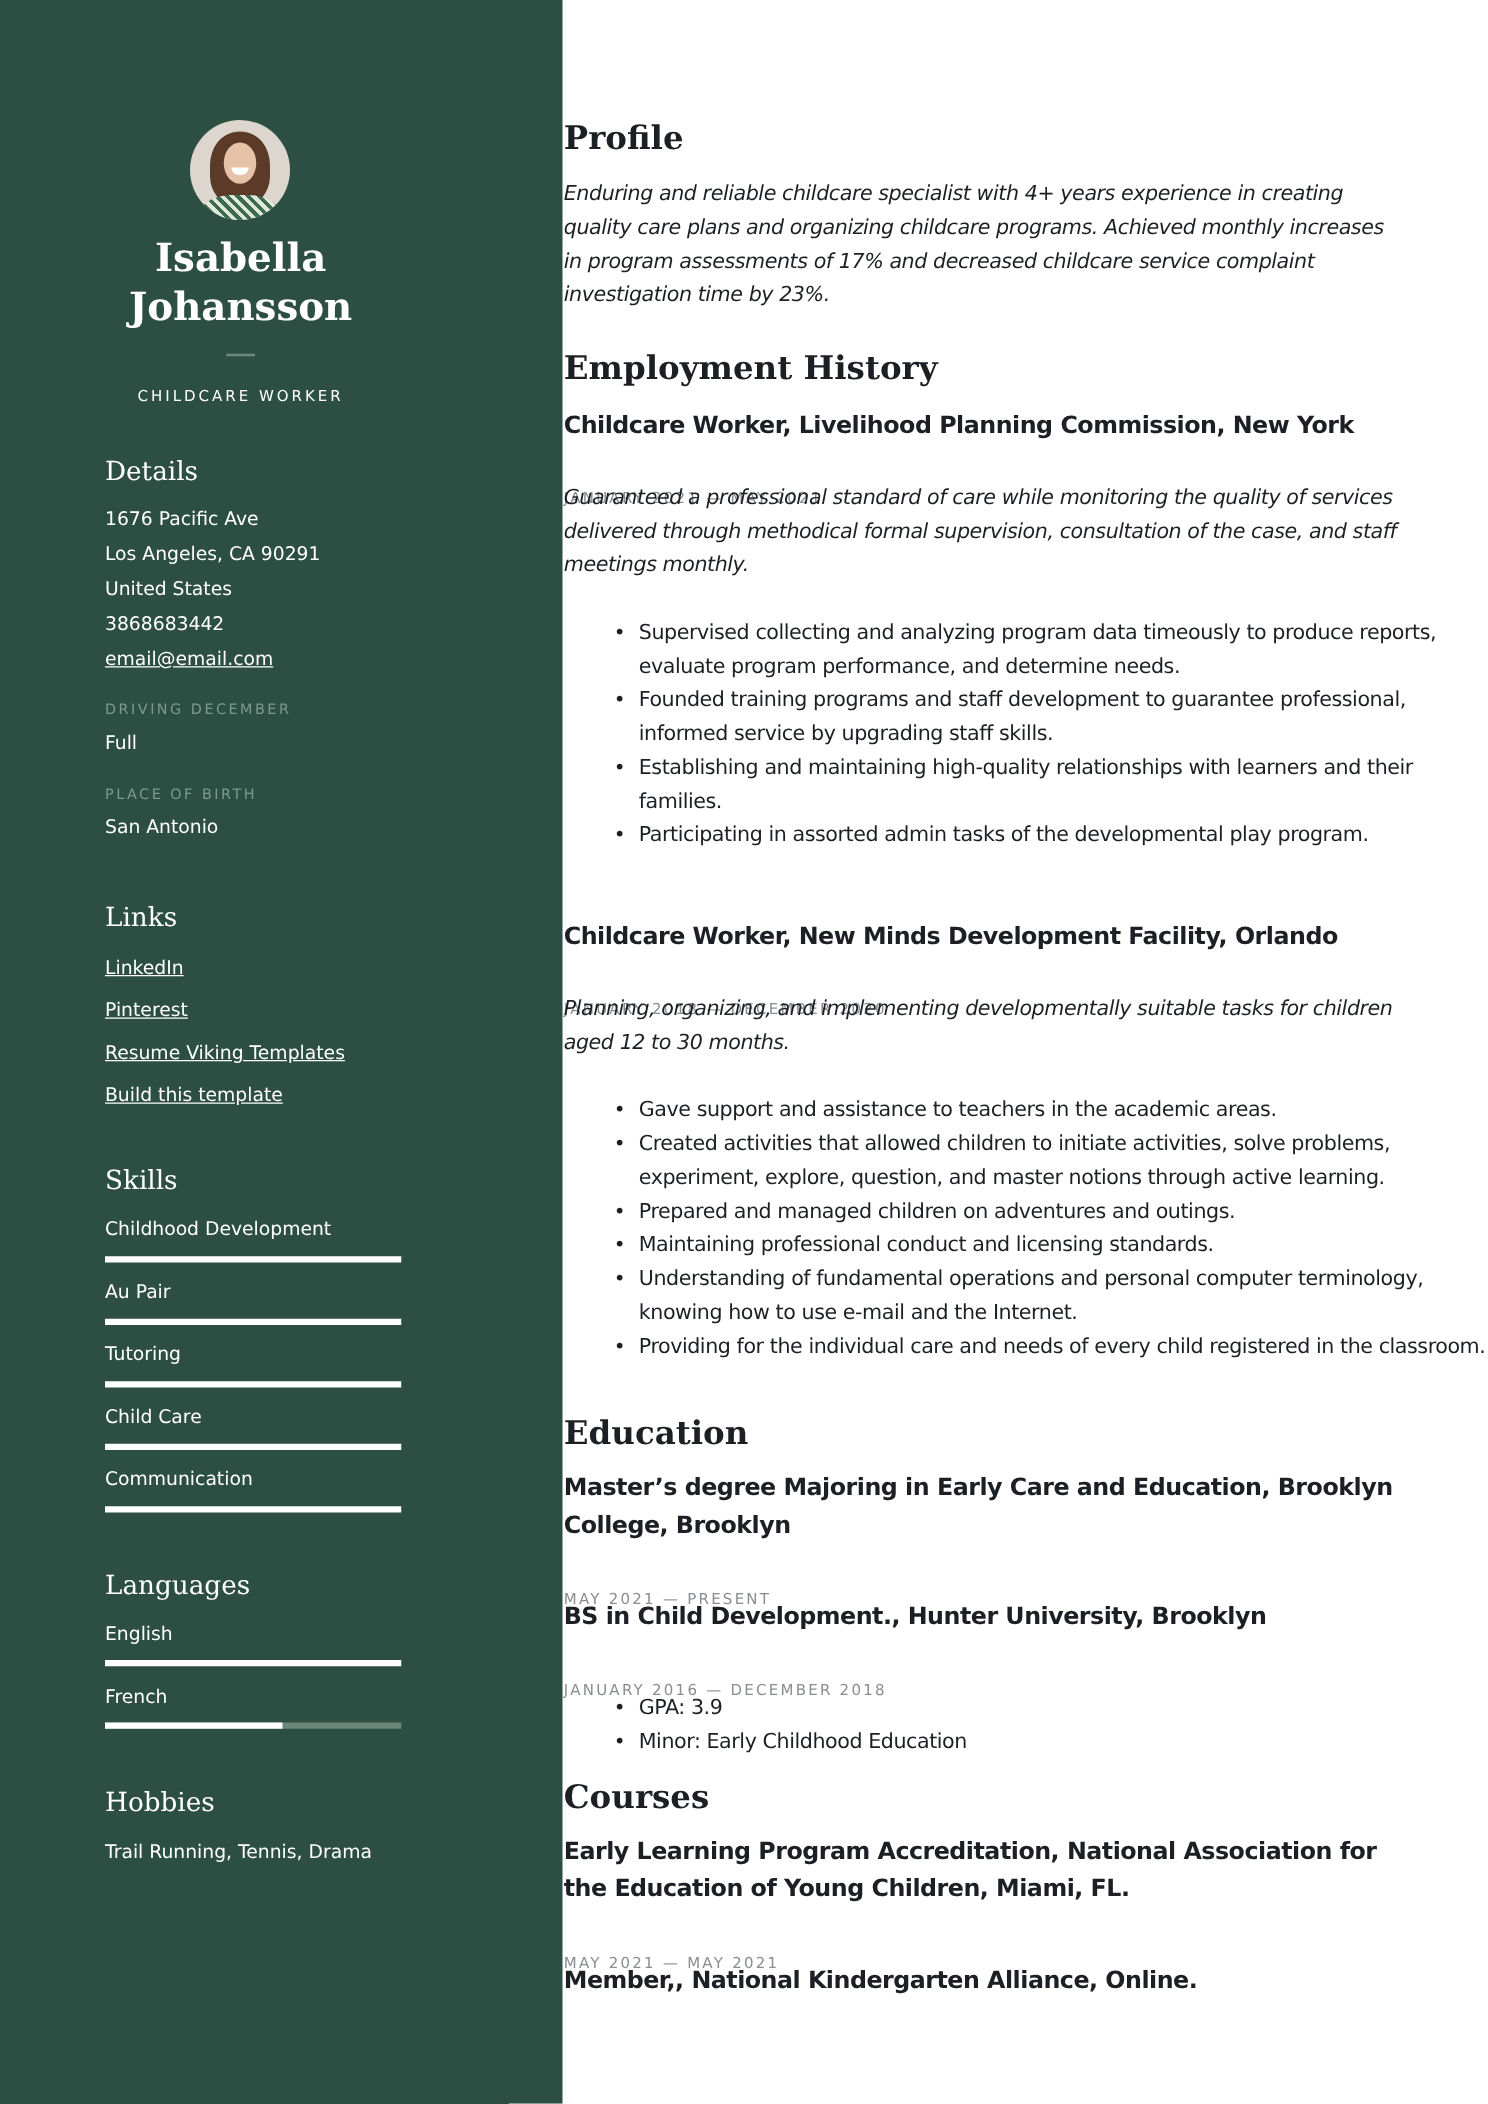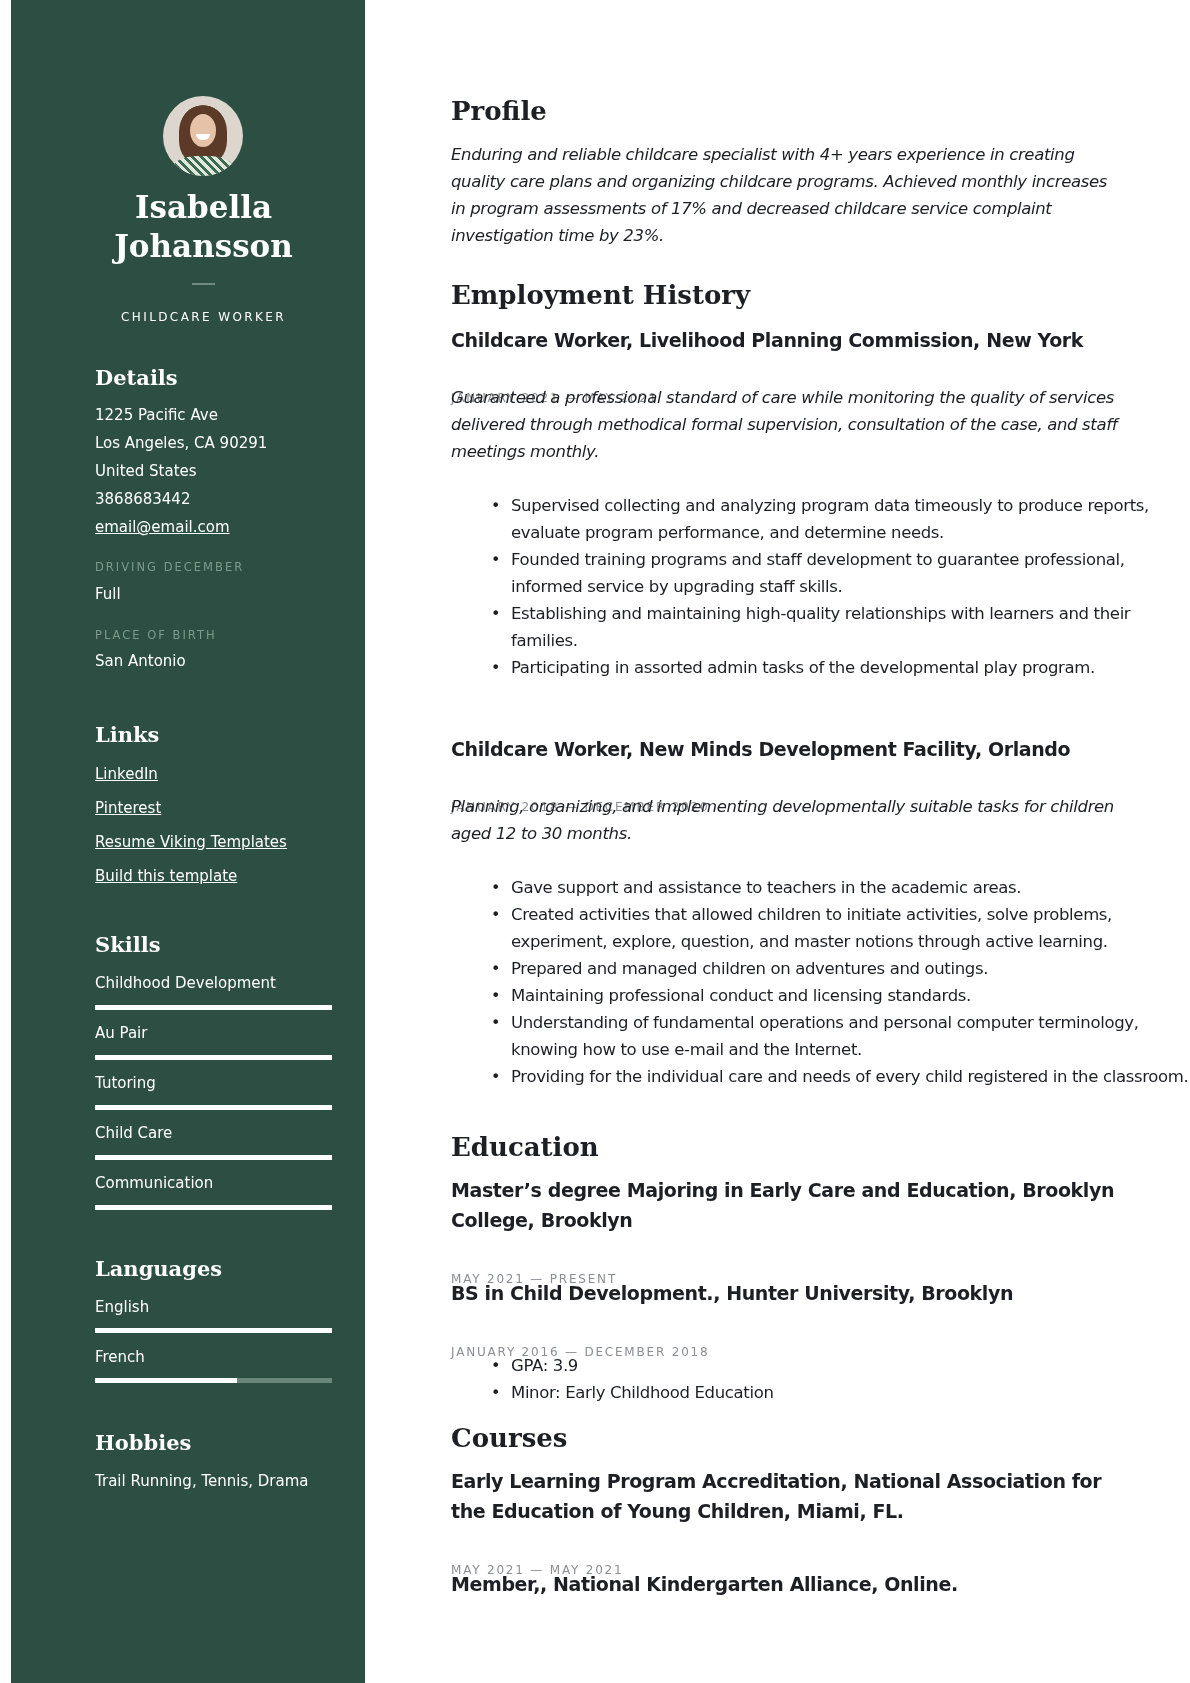--- a/index.html
+++ b/index.html
@@ -1,32 +1,32 @@
 <!DOCTYPE html>
 <html><head>
   <meta charset="utf-8">
   <style>
     html, body { margin: 0; padding: 0; }
     body { width: 1190px; height: 1683px; overflow: hidden; background: #ffffff; position: relative; font-family: "DejaVu Sans", sans-serif; }
-    .sidebar { position: absolute; left: 11px; top: 0; width: 354px; height: 1683px; background: #2d4f43; color: #ffffff; }
+    .sidebar { position: absolute; left: 0; top: 0; width: 450px; height: 1683px; background: #2d4f43; color: #ffffff; }
     .main { position: absolute; left: 451px; top: 0; width: 680px; color: #1c1f24; }
 
     .avatar { position: absolute; left: 152px; top: 96px; width: 80px; height: 80px; border-radius: 50%; overflow: hidden;
       background: radial-gradient(circle at 50% 40%, #e8cbb5 0 17%, #6b4a35 18% 36%, #dcd6ce 37% 100%); }
     .avatar .hair { position: absolute; left: 16px; top: 10px; width: 48px; height: 58px; border-radius: 45% 45% 40% 40%; background: #5b3a28; }
     .avatar .face { position: absolute; left: 27px; top: 18px; width: 26px; height: 33px; border-radius: 50%; background: #e6c2a8; }
     .avatar .smile { position: absolute; left: 33px; top: 38px; width: 14px; height: 6px; border-radius: 0 0 8px 8px; background: #ffffff; }
     .avatar .top { position: absolute; left: 10px; top: 60px; width: 60px; height: 30px; border-radius: 40% 40% 0 0;
       background: repeating-linear-gradient(45deg, #dfe8df 0 3px, #3e6b4e 3px 6px); }
 
     .name { position: absolute; left: 0; width: 385px; top: 188px; text-align: center; font-family: "DejaVu Serif", serif; font-weight: bold; font-size: 31px; line-height: 39px; color: #ffffff; }
     .name-rule { position: absolute; left: 181px; top: 283px; width: 23px; height: 2px; background: #6f8b80; }
     .jobtitle { position: absolute; left: 0; width: 385px; top: 310px; text-align: center; font-size: 12px; letter-spacing: 2.4px; color: #ffffff; }
 
-    .sb-h { position: absolute; left: 84px; font-family: "DejaVu Serif", serif; font-weight: bold; font-size: 21px; color: #ffffff; }
+    .sb-h { position: absolute; left: 84px; font-family: "DejaVu Serif", serif; font-weight: normal; font-size: 21px; color: #ffffff; }
     .sb-t { position: absolute; left: 84px; font-size: 15px; color: #ffffff; white-space: nowrap; }
     .sb-link { text-decoration: underline; cursor: pointer; }
     .sb-label { position: absolute; left: 84px; font-size: 11.5px; letter-spacing: 2px; color: #7d998e; }
     .bar { position: absolute; left: 84px; width: 237px; height: 5px; background: #ffffff; }
     .bar.partial { background: #6b877c; }
     .bar .fill { height: 5px; background: #ffffff; }
 
     .m-h { position: absolute; left: 0; font-family: "DejaVu Serif", serif; font-weight: bold; font-size: 26px; color: #1c1f24; white-space: nowrap; }
     .m-p { position: absolute; left: 0; width: 672px; font-style: italic; font-size: 16.5px; line-height: 27px; color: #1c1f24; letter-spacing: -0.35px; }
     .m-job { position: absolute; left: 0; width: 680px; font-size: 19px; font-weight: bold; line-height: 30px; color: #1c1f24; letter-spacing: -0.4px; }
@@ -46,21 +46,21 @@
     <div class="top"></div>
   </div>
   <div class="name">
     <div>Isabella</div>
     <div>Johansson</div>
   </div>
   <div class="name-rule"></div>
   <div class="jobtitle">CHILDCARE WORKER</div>
 
   <div class="sb-h" style="top:365px">Details</div>
-  <div class="sb-t" style="top:406px">1225 Pacific Ave</div>
+  <div class="sb-t" style="top:406px">1676 Pacific Ave</div>
   <div class="sb-t" style="top:434px">Los Angeles, CA 90291</div>
   <div class="sb-t" style="top:462px">United States</div>
   <div class="sb-t" style="top:490px">3868683442</div>
   <div class="sb-t sb-link" style="top:518px">email@email.com</div>
   <div class="sb-label" style="top:560px">DRIVING DECEMBER</div>
   <div class="sb-t" style="top:585px">Full</div>
   <div class="sb-label" style="top:628px">PLACE OF BIRTH</div>
   <div class="sb-t" style="top:652px">San Antonio</div>
 
   <div class="sb-h" style="top:722px">Links</div>

